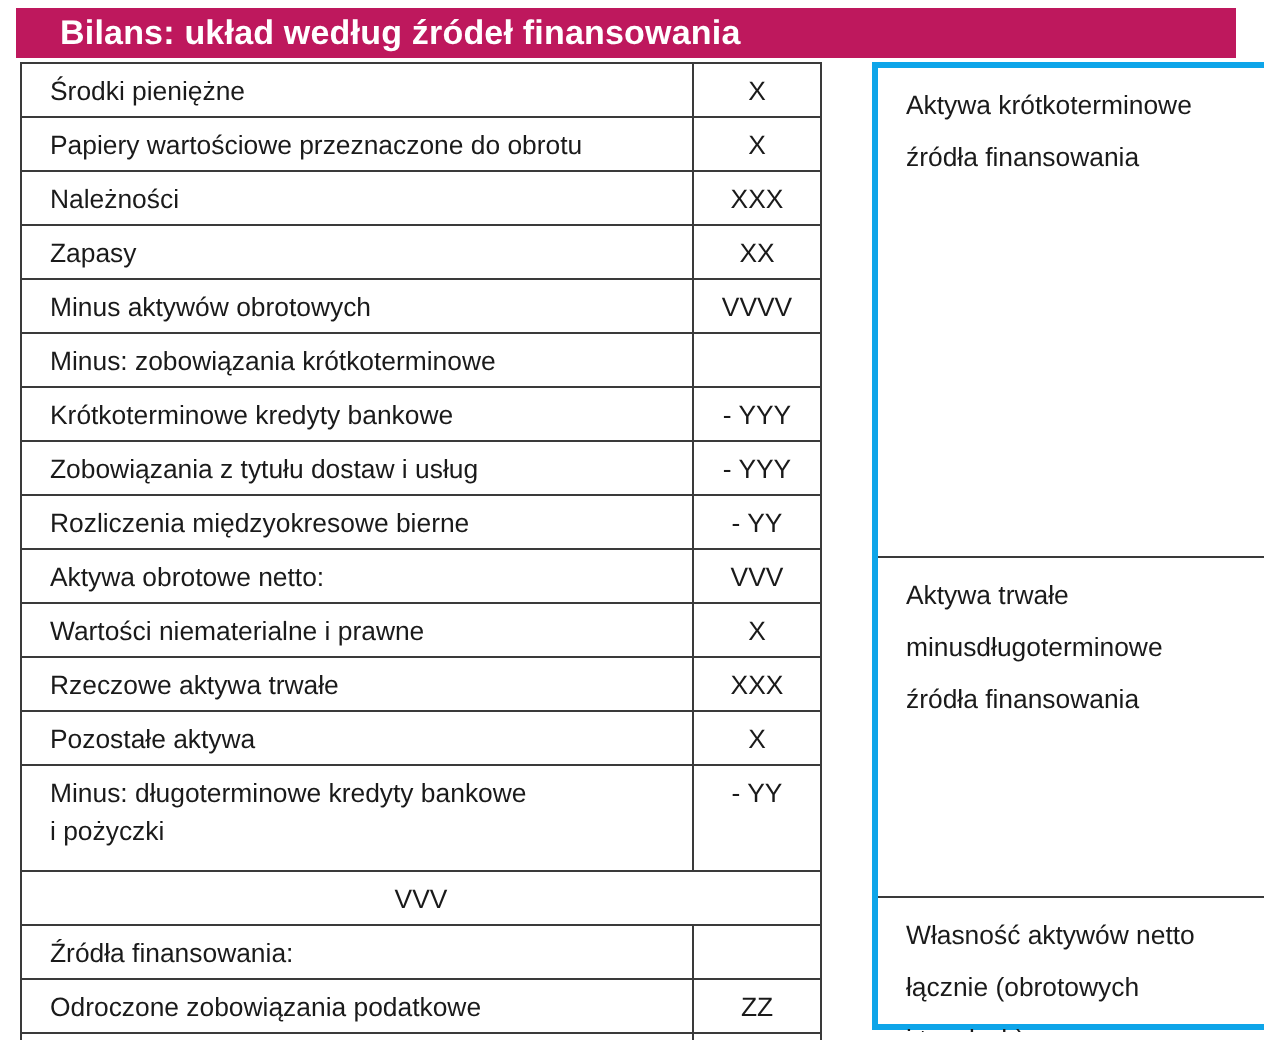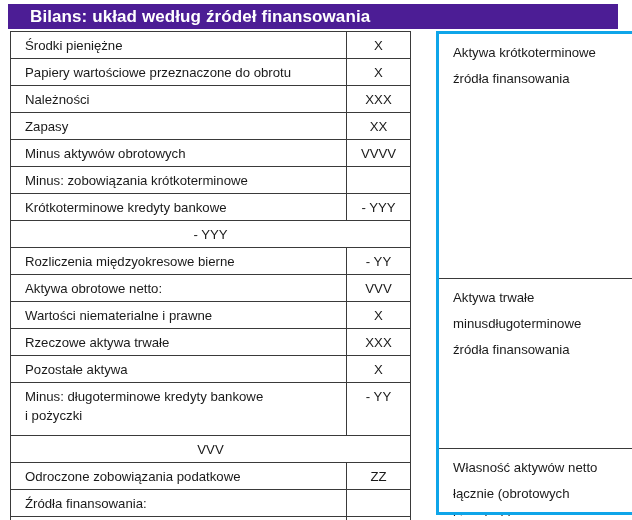--- a/index.html
+++ b/index.html
@@ -22,21 +22,21 @@
     box-sizing: border-box;
   }
 
   
   .title-bar {
     position: absolute;
     left: 8px;
     top: 4px;
     width: 610px;
     height: 25px;
-    background: #4c1d95;
+    background: #be185d;
     display: flex;
     align-items: center;
     box-sizing: border-box;
     padding-left: 22px;
   }
   .title-text {
     color: #ffffff;
     font-size: 17px;
     font-weight: bold;
     letter-spacing: 0.1px;
@@ -163,20 +163,21 @@
         </div>
         <div class="row">
           <div class="cell-label">Minus: zobowiązania krótkoterminowe</div>
           <div class="cell-value"></div>
         </div>
         <div class="row">
           <div class="cell-label">Krótkoterminowe kredyty bankowe</div>
           <div class="cell-value">- YYY</div>
         </div>
         <div class="row">
+          <div class="cell-label">Zobowiązania z tytułu dostaw i usług</div>
           <div class="cell-value">- YYY</div>
         </div>
         <div class="row">
           <div class="cell-label">Rozliczenia międzyokresowe bierne</div>
           <div class="cell-value">- YY</div>
         </div>
         <div class="row">
           <div class="cell-label">Aktywa obrotowe netto:</div>
           <div class="cell-value">VVV</div>
         </div>
@@ -193,26 +194,26 @@
           <div class="cell-value">X</div>
         </div>
         <div class="row tall">
           <div class="cell-label">Minus: długoterminowe kredyty bankowe<span class="line2">i pożyczki</span></div>
           <div class="cell-value">- YY</div>
         </div>
         <div class="row">
           <div class="cell-value">VVV</div>
         </div>
         <div class="row">
+          <div class="cell-label">Źródła finansowania:</div>
+          <div class="cell-value"></div>
+        </div>
+        <div class="row">
           <div class="cell-label">Odroczone zobowiązania podatkowe</div>
           <div class="cell-value">ZZ</div>
-        </div>
-        <div class="row">
-          <div class="cell-label">Źródła finansowania:</div>
-          <div class="cell-value"></div>
         </div>
         <div class="row lastpad">
           <div class="cell-label">Kapitał własny i zysk z lat ubiegłych</div>
           <div class="cell-value">ZZZ</div>
         </div>
       </div>
 
     <div class="notes" id="notes">
         <div class="note-block" style="height: 245px;">
           <span class="note-line">Aktywa krótkoterminowe</span>

